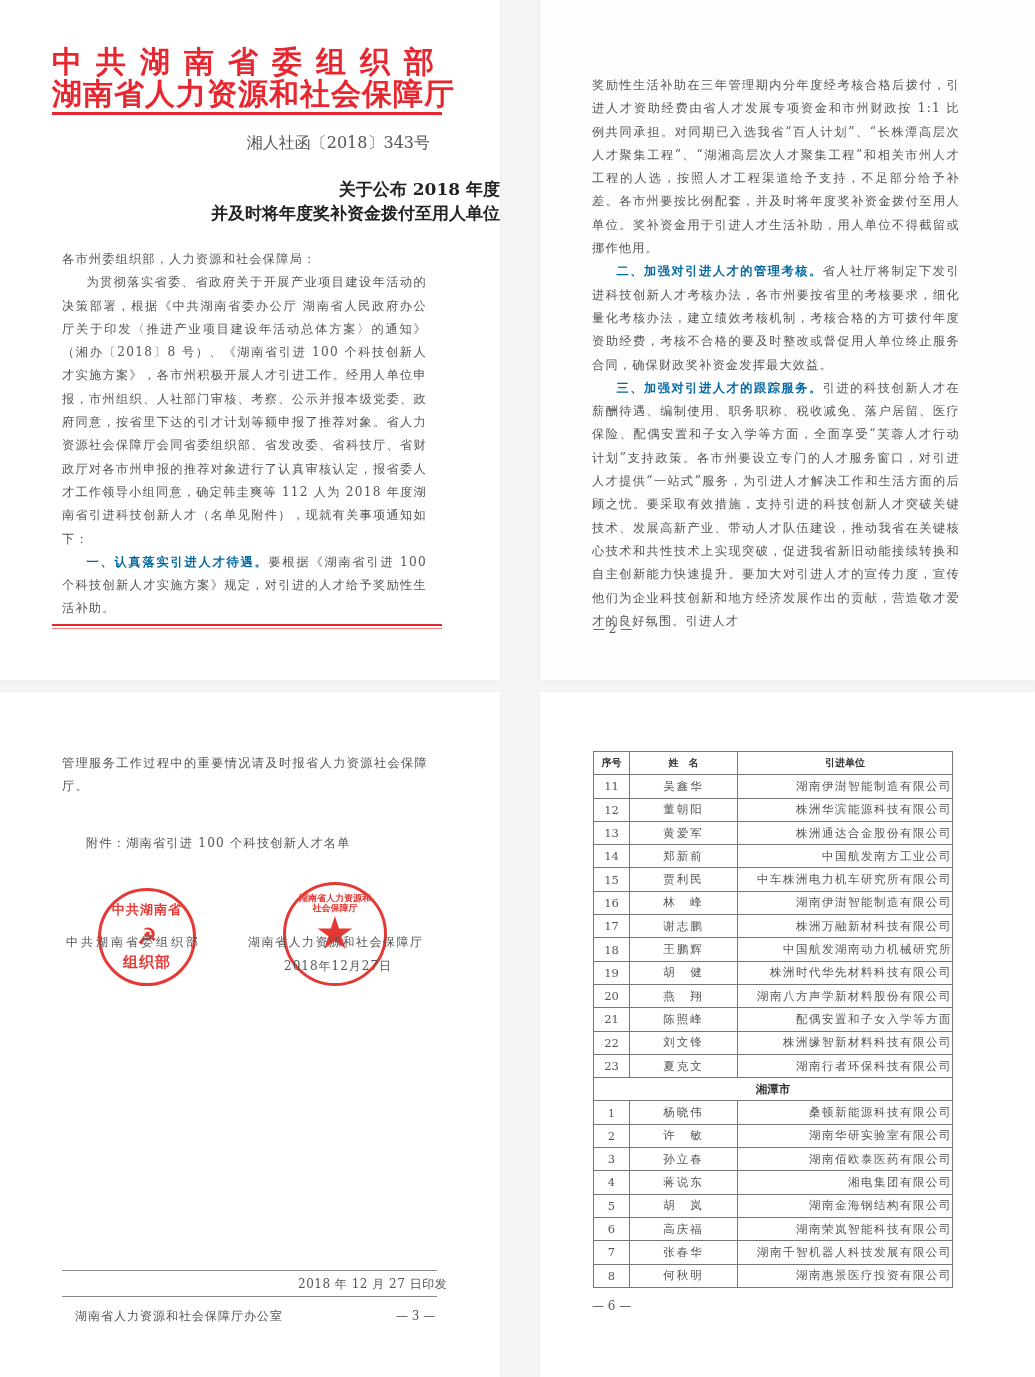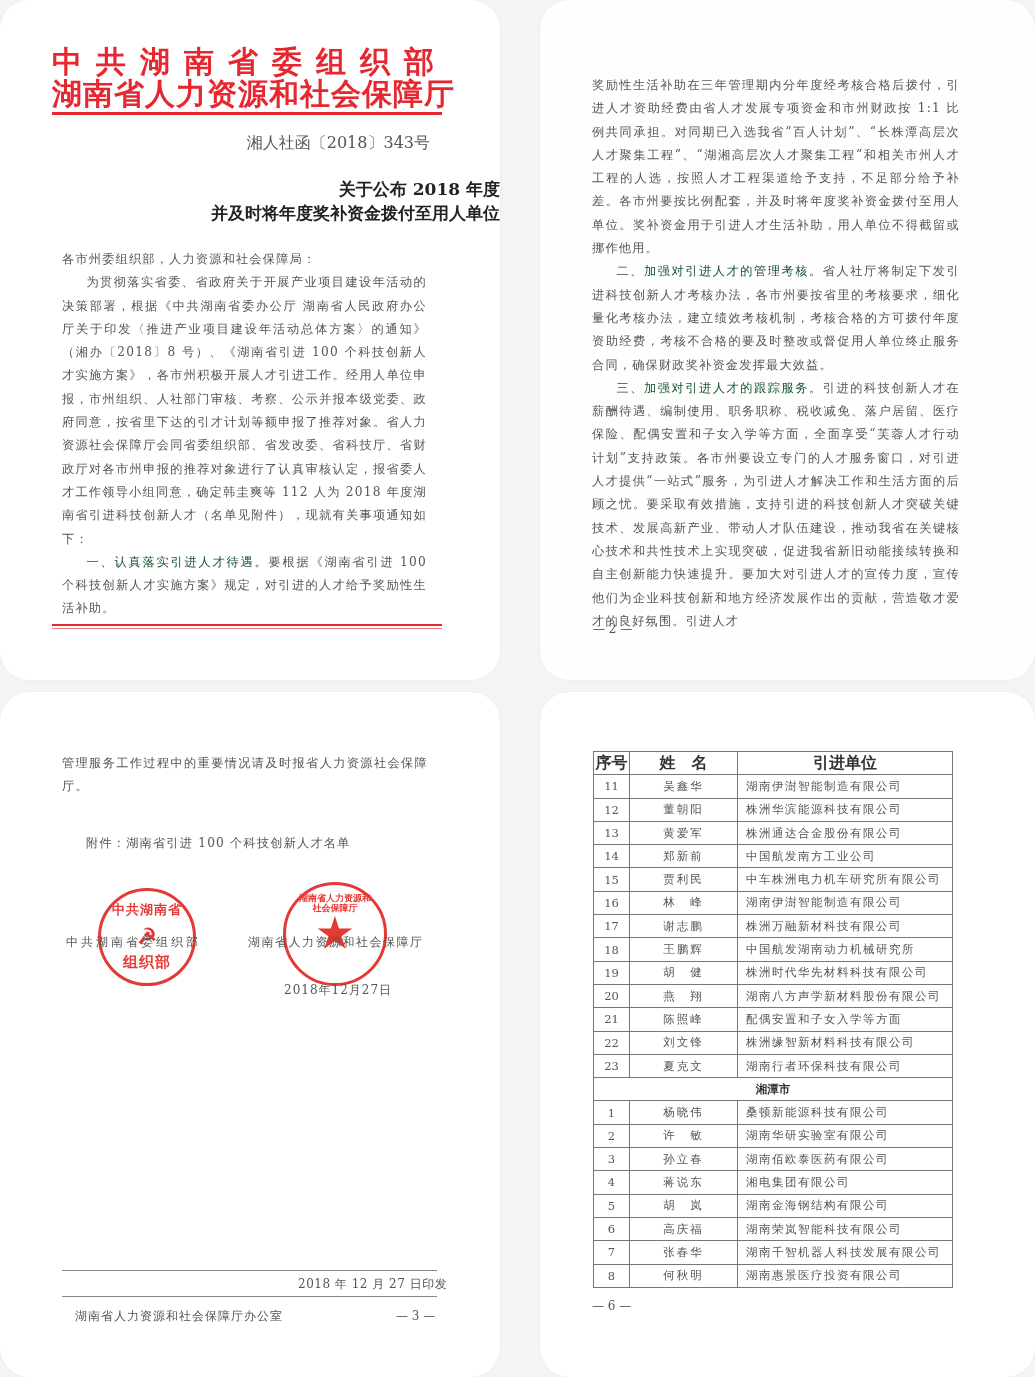--- a/index.html
+++ b/index.html
@@ -5,21 +5,20 @@
   html, body { margin: 0; padding: 0; }
   body {
     width: 1035px; height: 1377px; position: relative; overflow: hidden;
     background: #f4f4f2;
     font-family: "DejaVu Serif", "Liberation Serif", serif;
     color: #4a4a4a;
   }
   .page {
     position: absolute; background: #ffffff;
     box-shadow: 0 0 2px rgba(0,0,0,0.08);
-    border-radius: 29px;
   }
   #p1 { left: 0; top: 0; width: 500px; height: 680px; }
   #p2 { left: 540px; top: 0; width: 495px; height: 680px; background: #fefefe; }
   #p3 { left: 0; top: 692px; width: 500px; height: 685px; }
   #p4 { left: 540px; top: 692px; width: 495px; height: 685px; }
 
   .redhead {
     position: absolute; left: 52px; width: 392px; color: #e8262f;
     font-family: "DejaVu Serif", serif; font-weight: bold; text-align: justify;
   }
@@ -30,42 +29,42 @@
   .title {
     position: absolute; left: 0; width: 500px; text-align: right;
     font-weight: bold; font-size: 17px; color: #222;
   }
   .body-text {
     position: absolute; font-size: 12.2px; line-height: 23.3px; color: #555;
     text-align: justify; letter-spacing: 1.2px;
   }
   .body-text p { margin: 0; }
   .indent { text-indent: 2em; }
-  .bold { font-weight: normal; color: #14532d; font-family: "DejaVu Sans", sans-serif; }
+  .bold { font-weight: bold; color: #0369a1; font-family: "DejaVu Sans", sans-serif; }
   .pageno { position: absolute; font-size: 12px; color: #555; }
 
   
   .stamp {
     position: absolute; border: 3px solid #e53935; border-radius: 50%;
     color: #e53935; font-weight: bold; text-align: center;
   }
   .sign-line { position: absolute; font-size: 12px; color: #555; letter-spacing: 3px; white-space: nowrap; }
 
   .footer-rule { position: absolute; height: 1px; background: #888; }
 
   
   table.roster {
     position: absolute; left: 593px; top: 751px; width: 360px;
     border-collapse: collapse; font-size: 11.5px; color: #555;
   }
   table.roster td, table.roster th {
     border: 1px solid #777; height: 22.3px; padding: 0; text-align: center;
   }
-  table.roster th { font-family: "DejaVu Sans", sans-serif; font-weight: bold; color: #333; font-size: 16px; }
-  table.roster td.unit { text-align: left; padding-left: 8px; letter-spacing: 1.5px; }
+  table.roster th { font-family: "DejaVu Sans", sans-serif; font-weight: bold; color: #333; font-size: 10px; }
+  table.roster td.unit { text-align: right; padding-left: 8px; letter-spacing: 1.5px; }
   table.roster td.name { letter-spacing: 2px; }
   table.roster td.city { font-family: "DejaVu Sans", sans-serif; font-weight: bold; color: #333; }
 </style>
 </head>
 <body>
 
 <div class="page" id="p1">
   <div class="redhead rh1">中共湖南省委组织部</div>
   <div class="redhead rh2">湖南省人力资源和社会保障厅</div>
   <div class="redline" style="top:112px;height:3px;"></div>
@@ -104,21 +103,21 @@
     <div style="position:absolute;top:62px;width:100%;font-size:15px;letter-spacing:1px;">组织部</div>
   </div>
 
   <div class="stamp" style="left:283px;top:190px;width:98px;height:98px;">
     <div style="position:absolute;top:8px;left:10px;right:10px;font-size:9px;line-height:10px;">湖南省人力资源和社会保障厅</div>
     <div style="position:absolute;top:28px;width:100%;font-size:40px;line-height:40px;">★</div>
   </div>
 
   <div class="sign-line" style="left:66px;top:242px;">中共湖南省委组织部</div>
   <div class="sign-line" style="left:248px;top:242px;letter-spacing:1.5px;">湖南省人力资源和社会保障厅</div>
-  <div class="sign-line" style="left:284px;top:266px;letter-spacing:1px;margin-top:24px;">2018年12月27日</div>
+  <div class="sign-line" style="left:284px;top:266px;letter-spacing:1px;">2018年12月27日</div>
 
   <div class="footer-rule" style="left:62px;top:578px;width:375px;"></div>
   <div class="sign-line" style="left:75px;top:584px;letter-spacing:1px;margin-top:32px;">湖南省人力资源和社会保障厅办公室</div>
   <div class="sign-line" style="left:298px;top:584px;letter-spacing:0.5px;">2018 年 12 月 27 日印发</div>
   <div class="footer-rule" style="left:62px;top:604px;width:375px;"></div>
   <div class="pageno" style="left:396px;top:617px;">— 3 —</div>
 </div>
 
 <div class="page" id="p4"></div>
 

